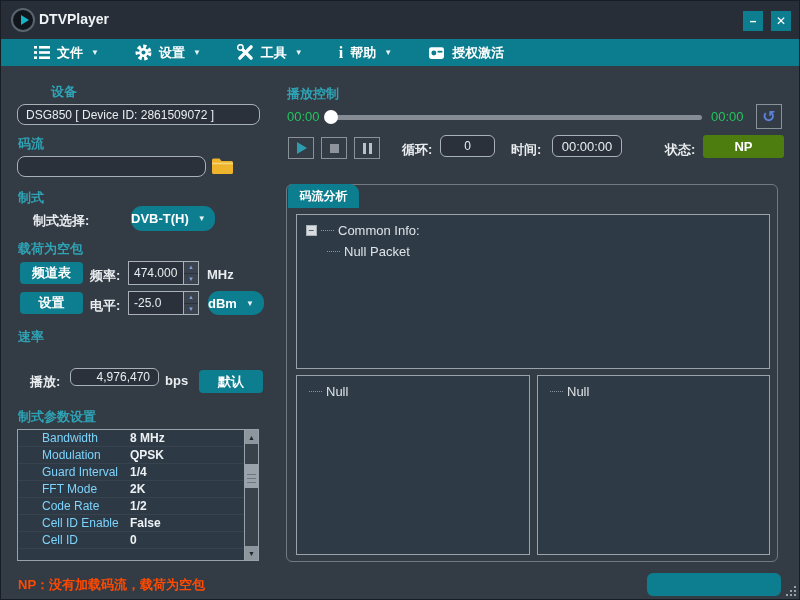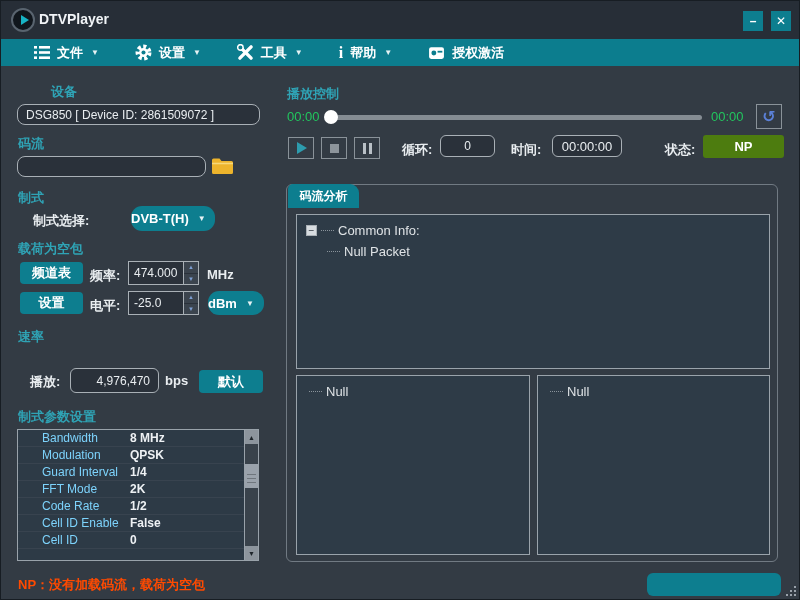--- a/index.html
+++ b/index.html
@@ -190,21 +190,21 @@
       <span>▼</span>
     </div>
   </div>
   <div class="pill" style="left:207px; top:290px; width:56px; height:24px;">
     <span>dBm</span>
     <span class="caret">▼</span>
   </div>
 
   <div class="seclabel" style="left:17px; top:327px;">速率</div>
   <div class="wlabel" style="left:29px; top:372px;">播放:</div>
-  <input class="box-input" style="left: 69px; top: 367px; width: 89px; height: 25px; border-radius: 6px; text-align: right;" value="4,976,470">
+  <input class="box-input" style="left: 69px; top: 367px; width: 89px; height: 18px; border-radius: 6px; text-align: right;" value="4,976,470">
   <div class="wlabel" style="left:164px; top:372px;">bps</div>
   <button class="tealbtn" style="left:198px; top:369px; width:64px; height:23px;">默认</button>
 
   <div class="seclabel" style="left:17px; top:407px;">制式参数设置</div>
   <div class="ptable">
     <div class="prow">
         <span class="pname">Bandwidth</span>
         <span class="pval">8 MHz</span>
       </div>
     <div class="prow">

